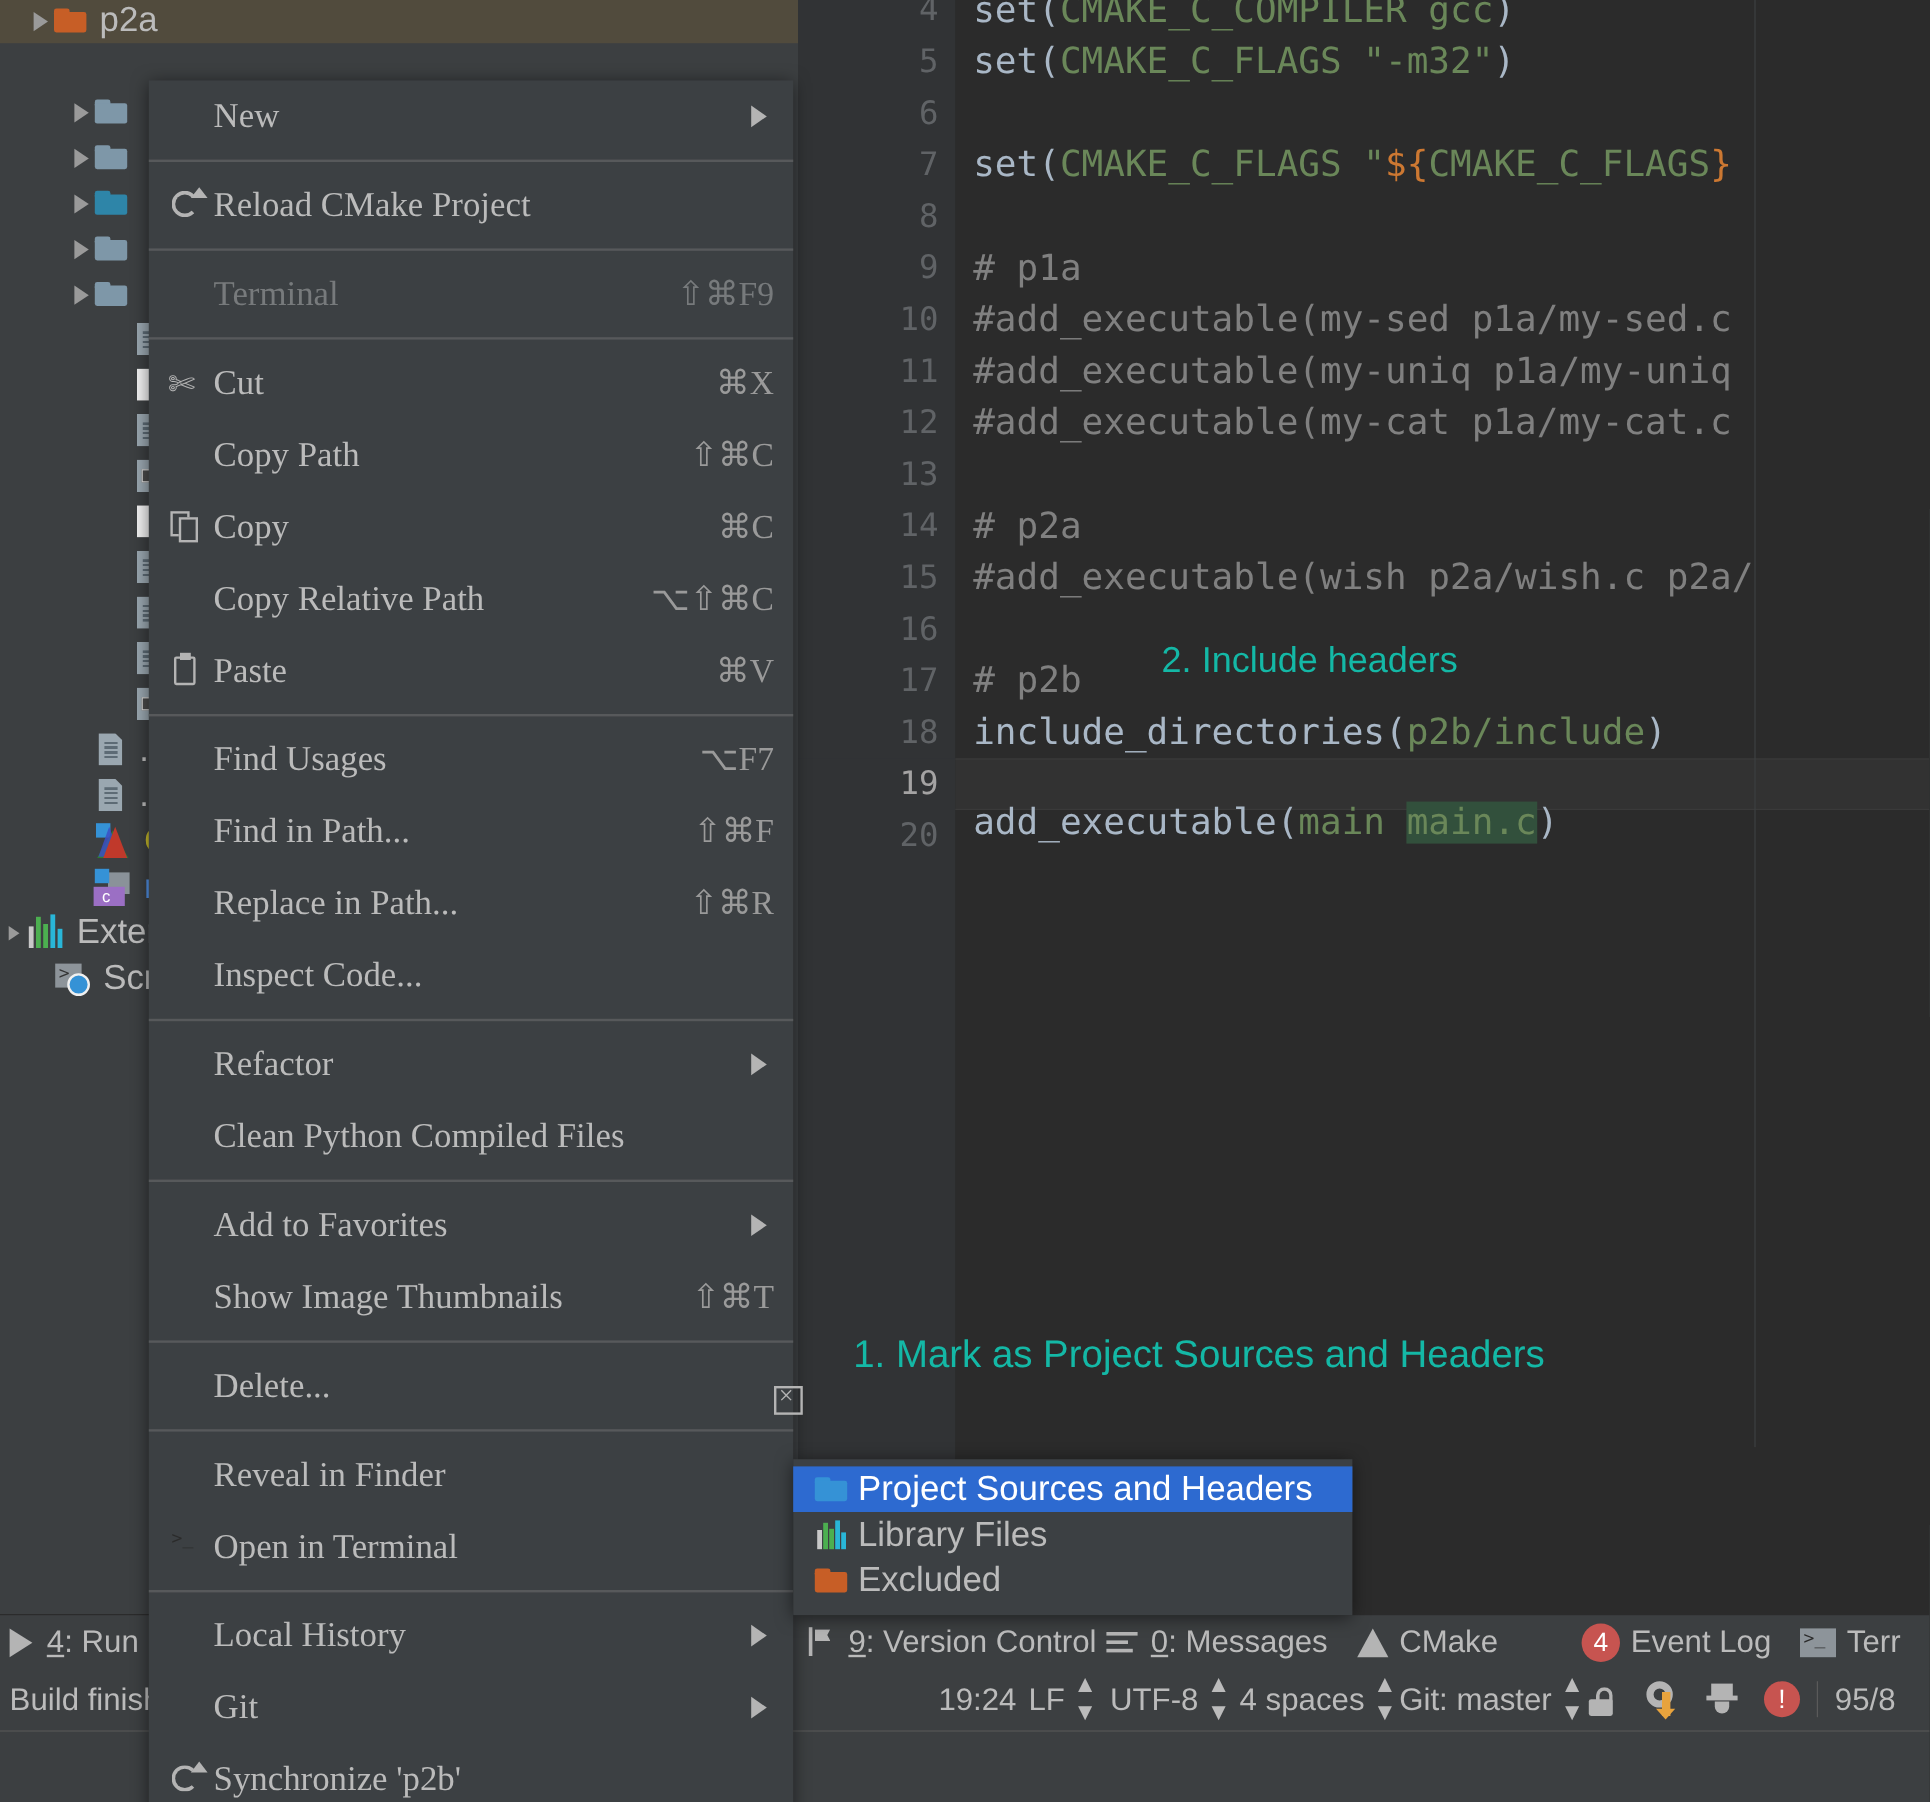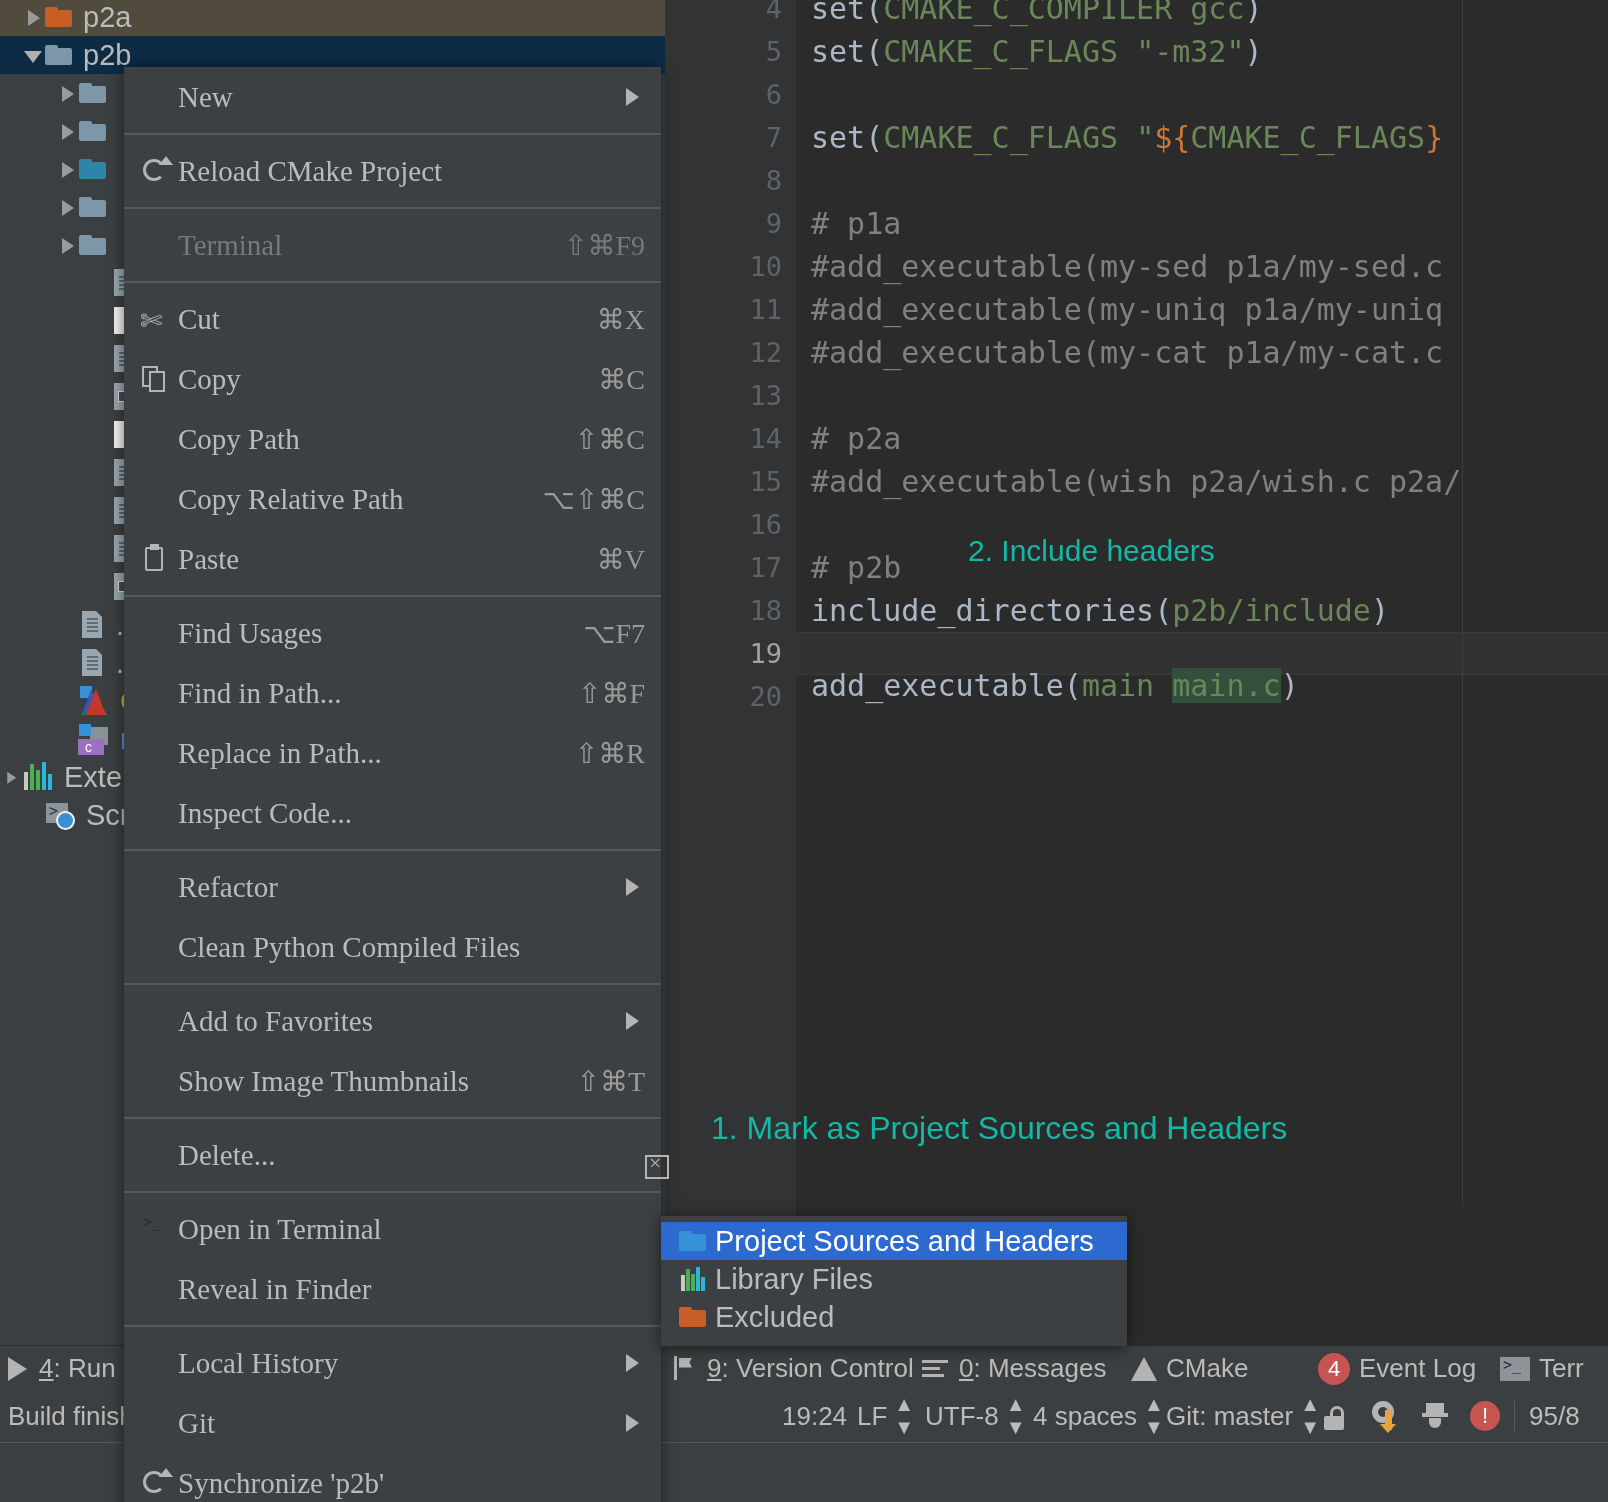--- a/index.html
+++ b/index.html
@@ -338,26 +338,20 @@
     </div>
 </div>
 
 <div id="tree">
     <div class="row" style="top: -2px; background: rgb(81, 75, 61);">
       <div style="width: 22px; flex: 0 0 auto;"></div>
       <div class="arrow collapsed"></div>
       <div class="folder orange"></div>
       <div class="label">p2a</div>
     </div>
-    <div class="row" style="top: 36px; background: rgb(13, 43, 69);">
-      <div style="width: 22px; flex: 0 0 auto;"></div>
-      <div class="arrow expanded"></div>
-      <div class="folder"></div>
-      <div class="label">p2b</div>
-    </div>
     <div class="row" style="top: 74px;">
       <div style="width: 56px; flex: 0 0 auto;"></div>
       <div class="arrow collapsed"></div>
       <div class="folder"></div>
     </div>
     <div class="row" style="top: 112px;">
       <div style="width: 56px; flex: 0 0 auto;"></div>
       <div class="arrow collapsed"></div>
       <div class="folder"></div>
     </div>
@@ -525,29 +519,29 @@
       <span class="txt">Terminal</span>
       <span class="acc">⇧⌘F9</span>
     </div>
     <div class="sep"></div>
     <div class="mi tall">
       <span class="ico"><span class="ic-cut">✄</span></span>
       <span class="txt">Cut</span>
       <span class="acc">⌘X</span>
     </div>
     <div class="mi tall">
+      <span class="txt">Copy Path</span>
+      <span class="acc">⇧⌘C</span>
+    </div>
+    <div class="mi tall">
       <span class="ico"><span class="ic-copy"></span></span>
       <span class="txt">Copy</span>
       <span class="acc">⌘C</span>
     </div>
     <div class="mi tall">
-      <span class="txt">Copy Path</span>
-      <span class="acc">⇧⌘C</span>
-    </div>
-    <div class="mi tall">
       <span class="txt">Copy Relative Path</span>
       <span class="acc">⌥⇧⌘C</span>
     </div>
     <div class="mi tall">
       <span class="ico"><span class="ic-paste"></span></span>
       <span class="txt">Paste</span>
       <span class="acc">⌘V</span>
     </div>
     <div class="sep"></div>
     <div class="mi tall">
@@ -582,25 +576,25 @@
       <span class="txt">Show Image Thumbnails</span>
       <span class="acc">⇧⌘T</span>
     </div>
     <div class="sep"></div>
     <div class="mi tall">
       <span class="txt">Delete...</span>
       <span class="acc"><span class="ic-delete"></span></span>
     </div>
     <div class="sep"></div>
     <div class="mi tall">
+      <span class="txt">Reveal in Finder</span>
+    </div>
+    <div class="mi tall">
       <span class="ico"><span class="ic-term"></span></span>
       <span class="txt">Open in Terminal</span>
-    </div>
-    <div class="mi tall">
-      <span class="txt">Reveal in Finder</span>
     </div>
     <div class="sep"></div>
     <div class="mi tall">
       <span class="txt">Local History</span>
       <span class="sub-arrow"></span>
     </div>
     <div class="mi tall">
       <span class="txt">Git</span>
       <span class="sub-arrow"></span>
     </div>

